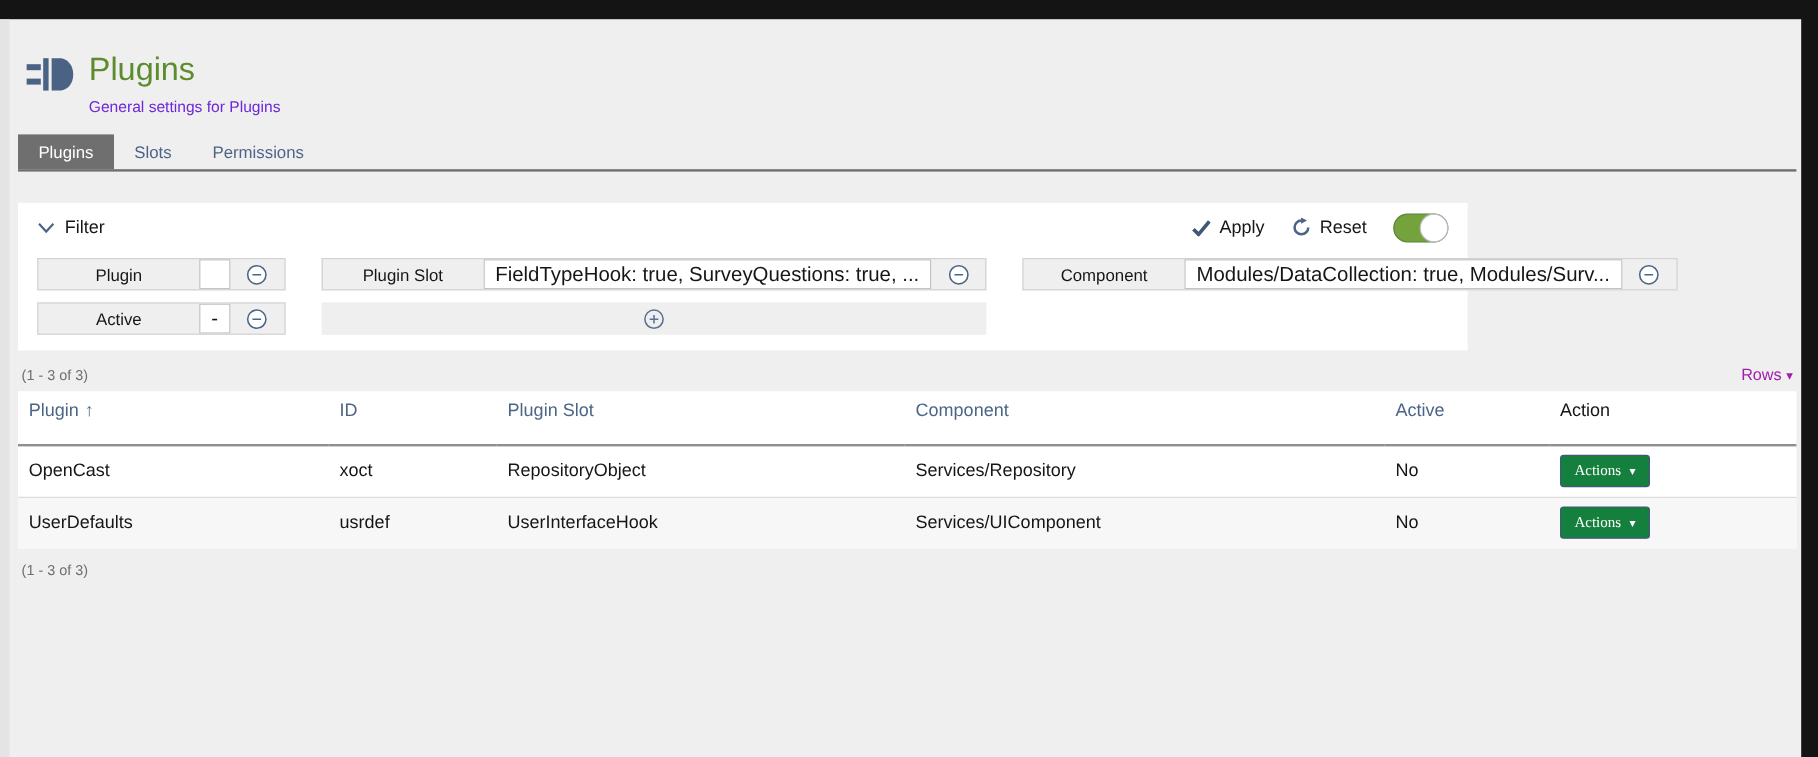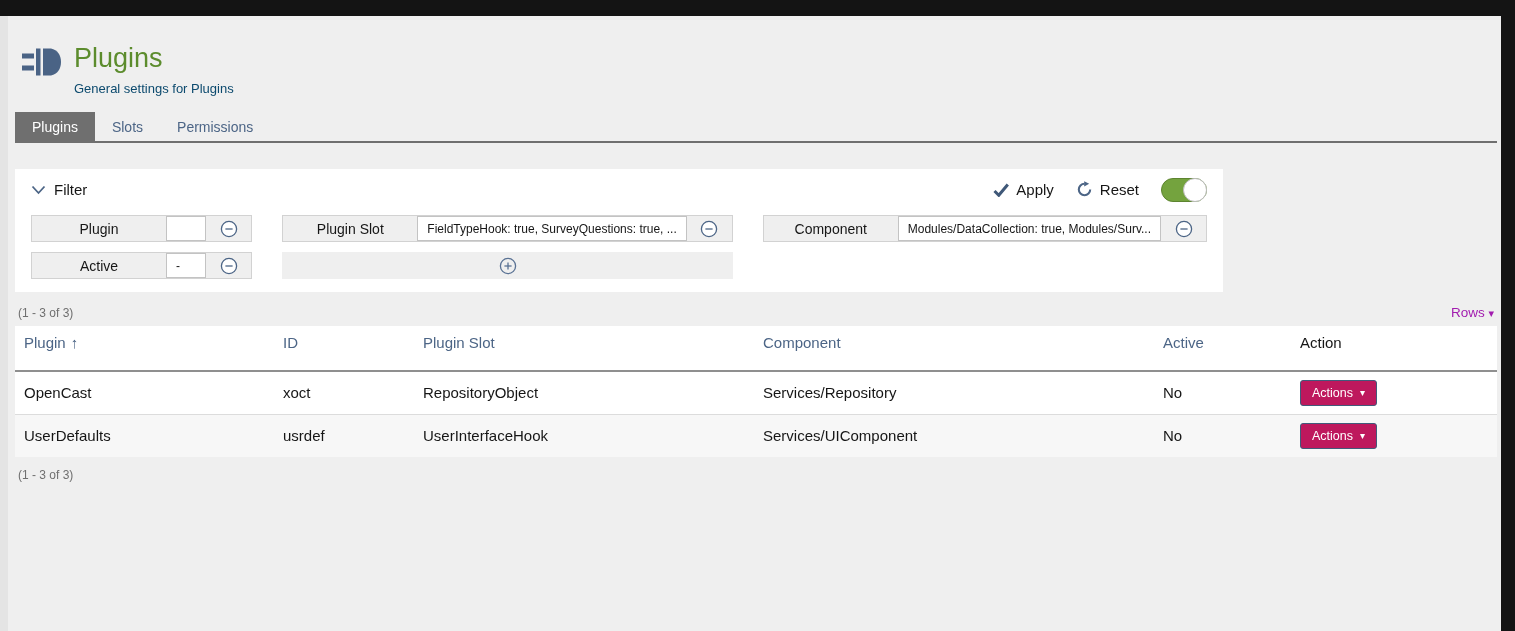--- a/index.html
+++ b/index.html
@@ -20,21 +20,21 @@
   .left-strip {
     position:absolute; left:0; top:0; width:8px; height:100%;
     background:#e4e4e4;
   }
 
   
   .page-header { padding:27px 0 0 22px; display:flex; align-items:flex-start; }
   .header-icon { margin-top:5px; margin-right:12px; flex:0 0 auto; }
   .header-texts { display:flex; flex-direction:column; }
   .page-title { font-size:27px; font-weight:500; color:#5c8c2d; line-height:1.15; }
-  .page-subtitle { font-size:13px; color:#0c4a6e; margin-top:7px; }
+  .page-subtitle { font-size:13px; color:#6d28d9; margin-top:7px; }
 
   
   .tabs-bar {
     margin:16px 4px 0 15px;
     width:1482px;
     border-bottom:2px solid #6f6f6f;
     display:flex;
   }
   .tab {
     font-size:14px; padding:7px 17px 6px; cursor:pointer;
@@ -74,21 +74,21 @@
   .field-group {
     display:flex; align-items:stretch; height:27px;
     background:#efefef; border:1px solid #d2d2d2;
   }
   .fg-label {
     width:134px; display:flex; align-items:center; justify-content:center;
     font-size:14px; color:#161616; flex:0 0 auto;
   }
   .fg-input {
     flex:1 1 auto; background:#ffffff; border:1px solid #c3c3c3;
-    font-size:12px; color:#161616; padding:0 9px;
+    font-size:17px; color:#161616; padding:0 9px;
     display:flex; align-items:center; white-space:nowrap; overflow:hidden;
   }
   .fg-remove {
     width:45px; display:flex; align-items:center; justify-content:center;
     cursor:pointer; flex:0 0 auto;
   }
   .add-bar {
     height:27px; background:#efefef;
     display:flex; align-items:center; justify-content:center; cursor:pointer;
   }
@@ -112,24 +112,24 @@
   }
   th.plain { color:#161616; }
   th .sort-arrow { color:#4c6586; font-weight:700; margin-left:5px; font-size:15px; }
   td {
     font-size:15px; color:#161616; padding:0 9px; height:43px;
     border-top:1px solid #dcdcdc; vertical-align:middle;
   }
   tbody tr:first-child td { border-top:none; }
   tbody tr:nth-child(even) { background:#f7f7f7; }
   .actions-btn {
-    background:#be185d; color:#ffffff; font-size:12.5px;
+    background:#15803d; color:#ffffff; font-size:12.5px;
     border:1px solid #42597a; border-radius:3px;
     padding:5px 11px; cursor:pointer;
-    font-family:Liberation Sans, sans-serif;
+    font-family:Liberation Serif, serif;
     display:inline-flex; align-items:center; gap:7px;
   }
   .actions-btn .caret { font-size:10px; }
   .bottom-count { margin:0 4px 0 15px; padding:11px 3px; font-size:12px; color:#6f6f6f; }
 
   .icon-svg { display:block; }
 </style>
 </head>
 <body>
 

